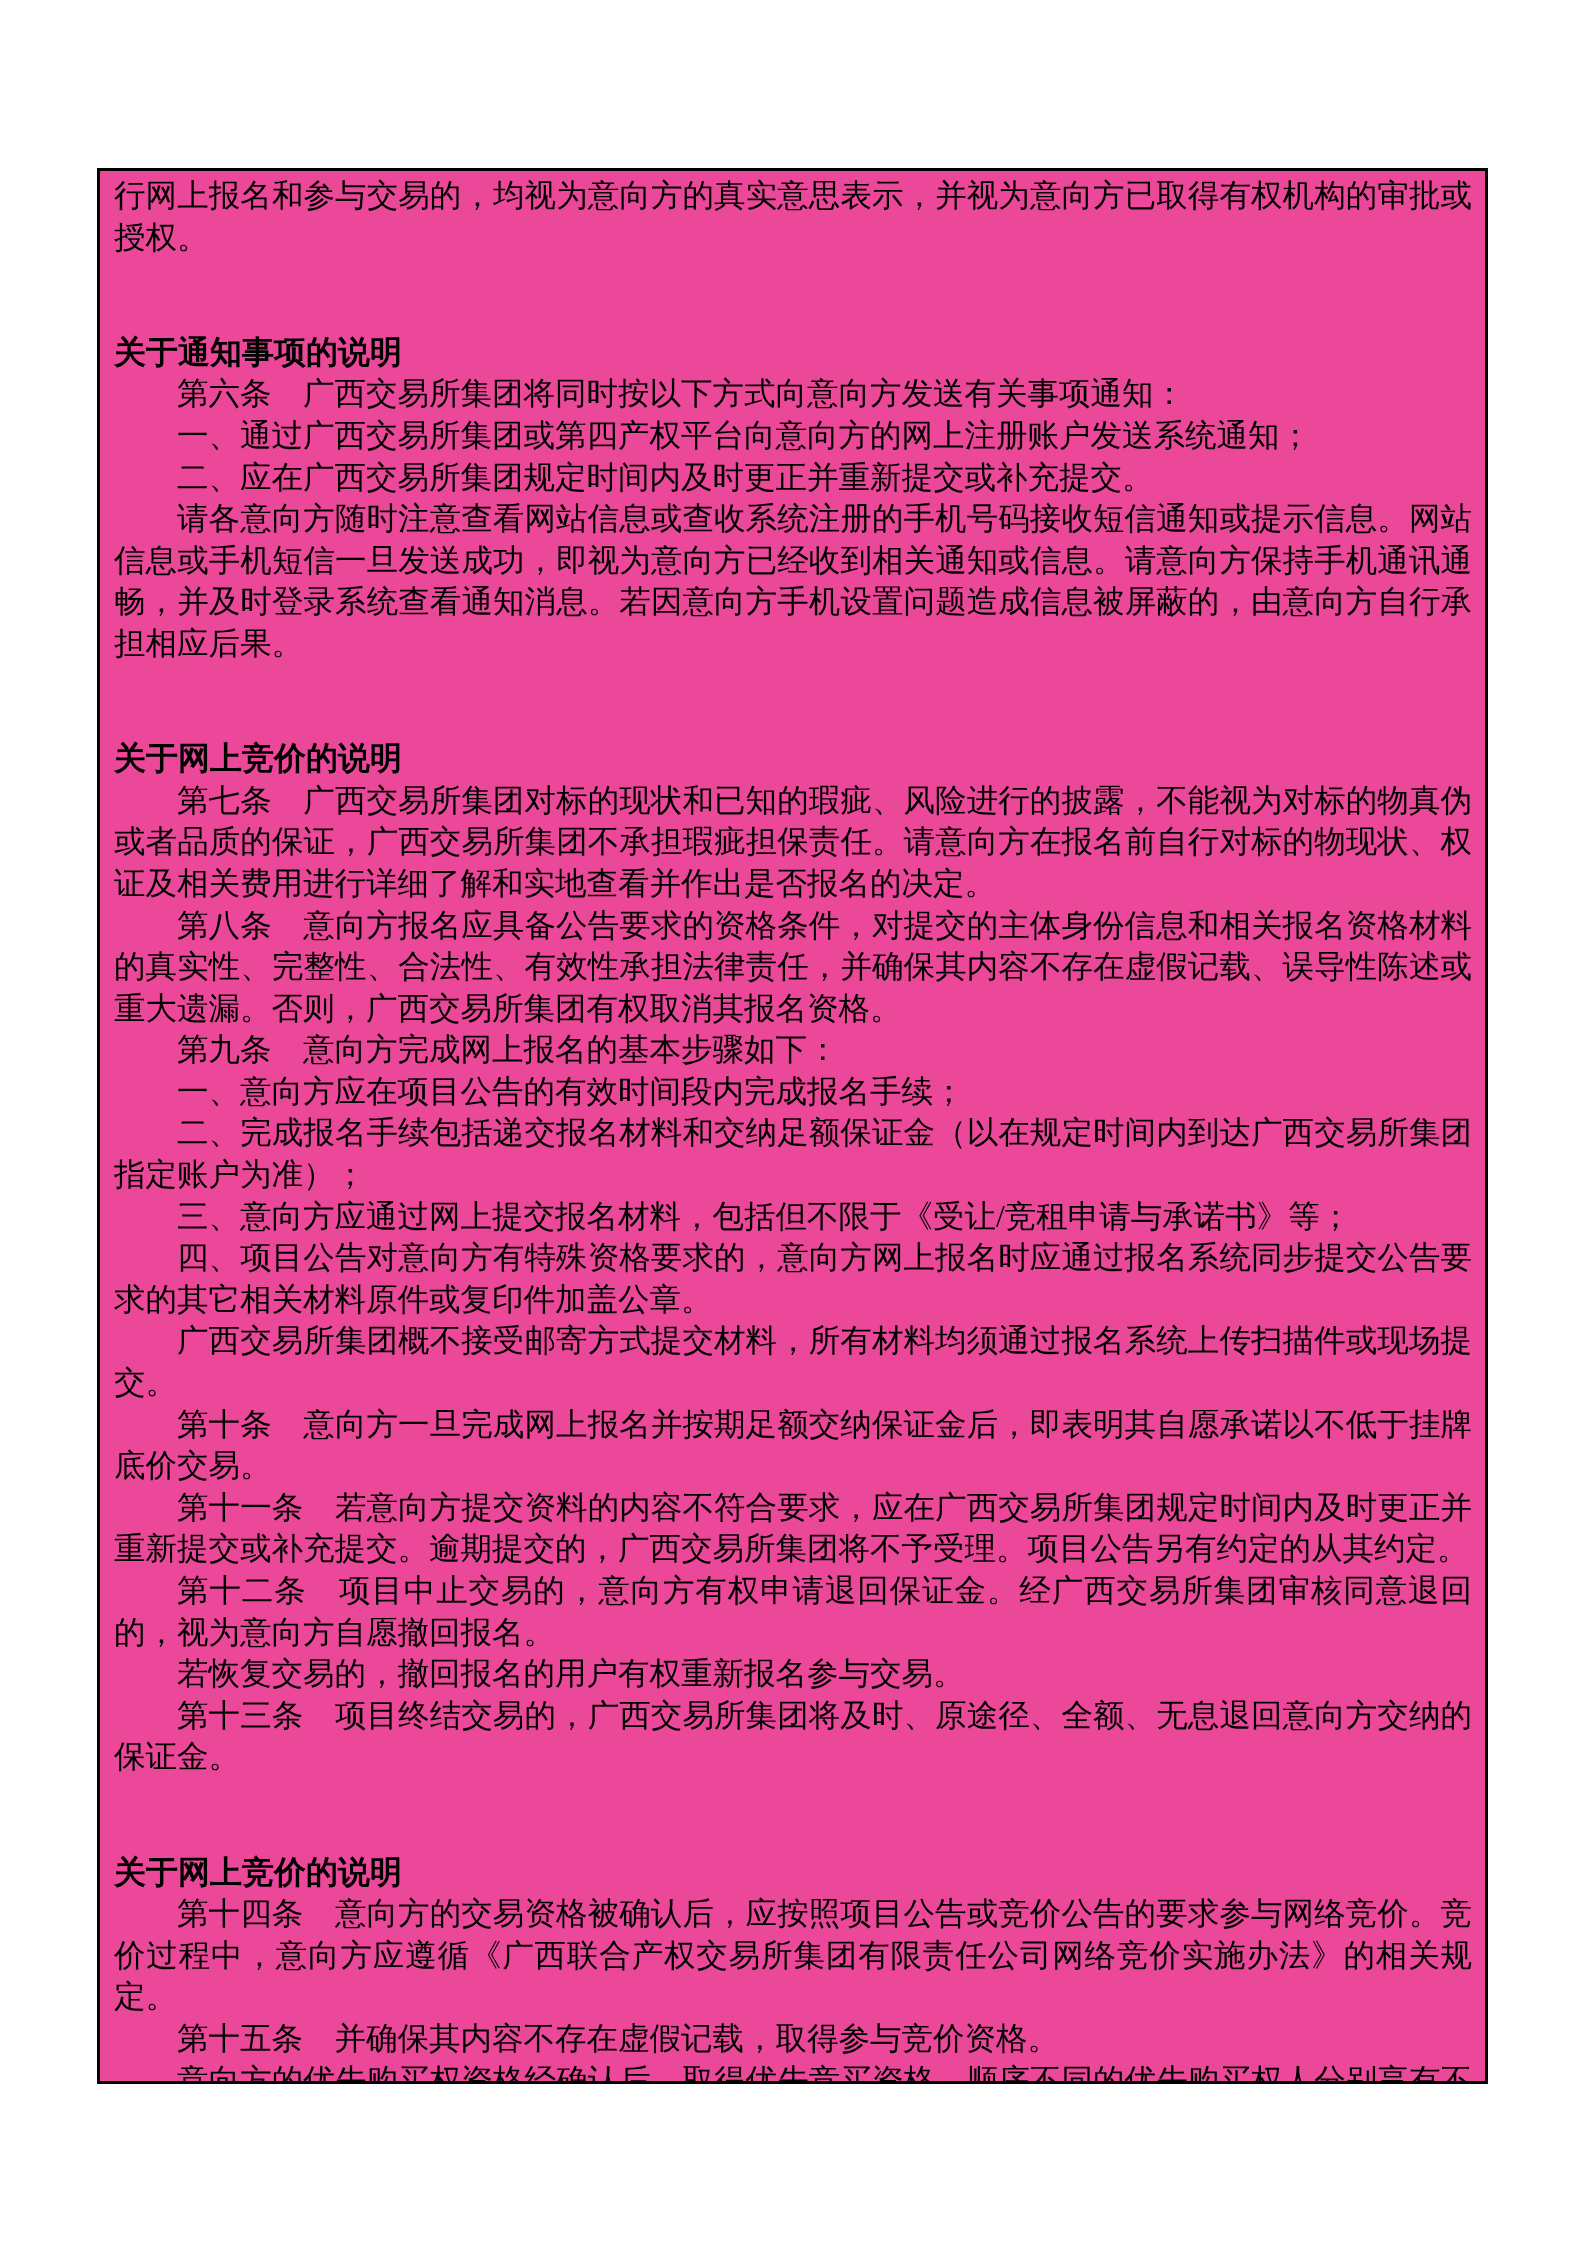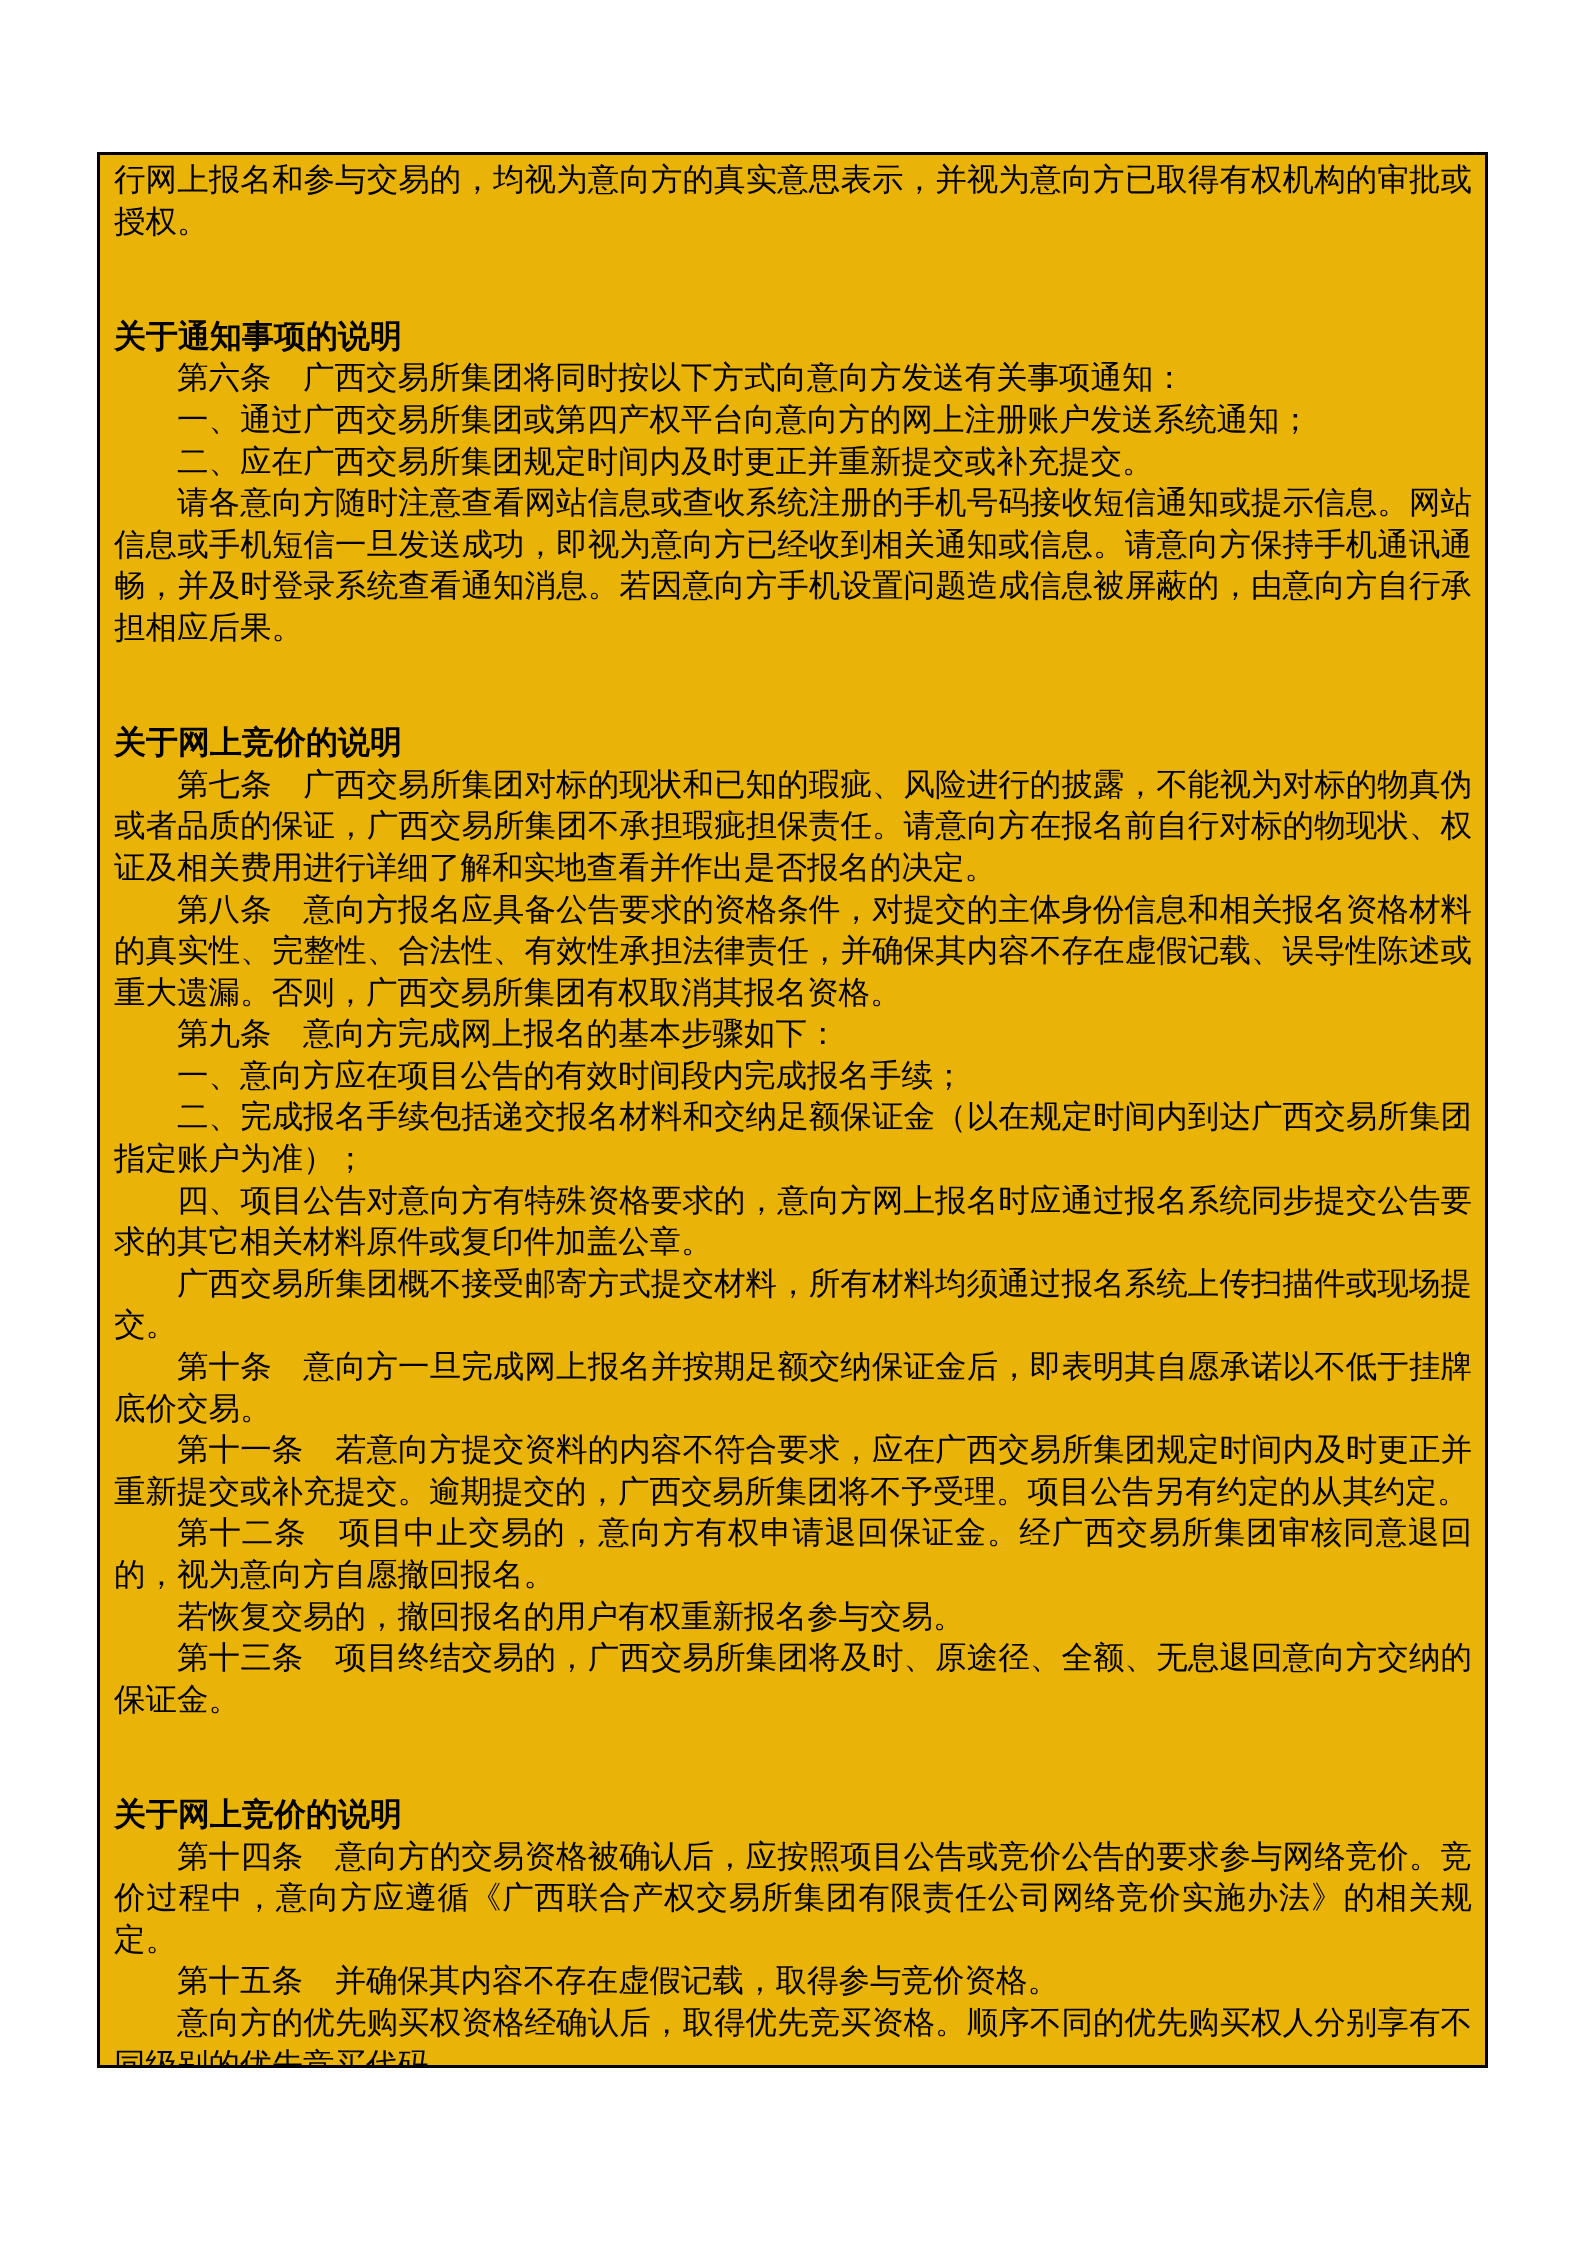--- a/index.html
+++ b/index.html
@@ -10,28 +10,28 @@
     width: 1587px;
     height: 2245px;
     background: #ffffff;
     position: relative;
     font-family: "Liberation Serif", "DejaVu Serif", serif;
     color: #000000;
   }
   .doc-box {
     position: absolute;
     left: 97px;
-    top: 152px;
+    top: 168px;
     width: 1391px;
     height: 1916px;
     box-sizing: border-box;
     border: 3px solid #000000;
     padding: 4px 13px 0 14px;
     overflow: hidden;
-    background: #eab308;
+    background: #ec4899;
   }
   .para {
     margin: 0;
     font-size: 31.5px;
     line-height: 41.6px;
     text-align: justify;
     text-indent: 2em;
     color: #000000;
     word-break: break-all;
   }
@@ -62,20 +62,21 @@
       <p class="para">一、通过广西交易所集团或第四产权平台向意向方的网上注册账户发送系统通知；</p>
       <p class="para">二、应在广西交易所集团规定时间内及时更正并重新提交或补充提交。</p>
       <p class="para">请各意向方随时注意查看网站信息或查收系统注册的手机号码接收短信通知或提示信息。网站信息或手机短信一旦发送成功，即视为意向方已经收到相关通知或信息。请意向方保持手机通讯通畅，并及时登录系统查看通知消息。若因意向方手机设置问题造成信息被屏蔽的，由意向方自行承担相应后果。</p>
       <p class="spacer"></p>
       <p class="heading">关于网上竞价的说明</p>
       <p class="para">第七条　广西交易所集团对标的现状和已知的瑕疵、风险进行的披露，不能视为对标的物真伪或者品质的保证，广西交易所集团不承担瑕疵担保责任。请意向方在报名前自行对标的物现状、权证及相关费用进行详细了解和实地查看并作出是否报名的决定。</p>
       <p class="para">第八条　意向方报名应具备公告要求的资格条件，对提交的主体身份信息和相关报名资格材料的真实性、完整性、合法性、有效性承担法律责任，并确保其内容不存在虚假记载、误导性陈述或重大遗漏。否则，广西交易所集团有权取消其报名资格。</p>
       <p class="para">第九条　意向方完成网上报名的基本步骤如下：</p>
       <p class="para">一、意向方应在项目公告的有效时间段内完成报名手续；</p>
       <p class="para">二、完成报名手续包括递交报名材料和交纳足额保证金（以在规定时间内到达广西交易所集团指定账户为准）；</p>
+      <p class="para">三、意向方应通过网上提交报名材料，包括但不限于《受让/竞租申请与承诺书》等；</p>
       <p class="para">四、项目公告对意向方有特殊资格要求的，意向方网上报名时应通过报名系统同步提交公告要求的其它相关材料原件或复印件加盖公章。</p>
       <p class="para">广西交易所集团概不接受邮寄方式提交材料，所有材料均须通过报名系统上传扫描件或现场提交。</p>
       <p class="para">第十条　意向方一旦完成网上报名并按期足额交纳保证金后，即表明其自愿承诺以不低于挂牌底价交易。</p>
       <p class="para">第十一条　若意向方提交资料的内容不符合要求，应在广西交易所集团规定时间内及时更正并重新提交或补充提交。逾期提交的，广西交易所集团将不予受理。项目公告另有约定的从其约定。</p>
       <p class="para">第十二条　项目中止交易的，意向方有权申请退回保证金。经广西交易所集团审核同意退回的，视为意向方自愿撤回报名。</p>
       <p class="para">若恢复交易的，撤回报名的用户有权重新报名参与交易。</p>
       <p class="para">第十三条　项目终结交易的，广西交易所集团将及时、原途径、全额、无息退回意向方交纳的保证金。</p>
       <p class="spacer"></p>
       <p class="heading">关于网上竞价的说明</p>
       <p class="para">第十四条　意向方的交易资格被确认后，应按照项目公告或竞价公告的要求参与网络竞价。竞价过程中，意向方应遵循《广西联合产权交易所集团有限责任公司网络竞价实施办法》的相关规定。</p>

